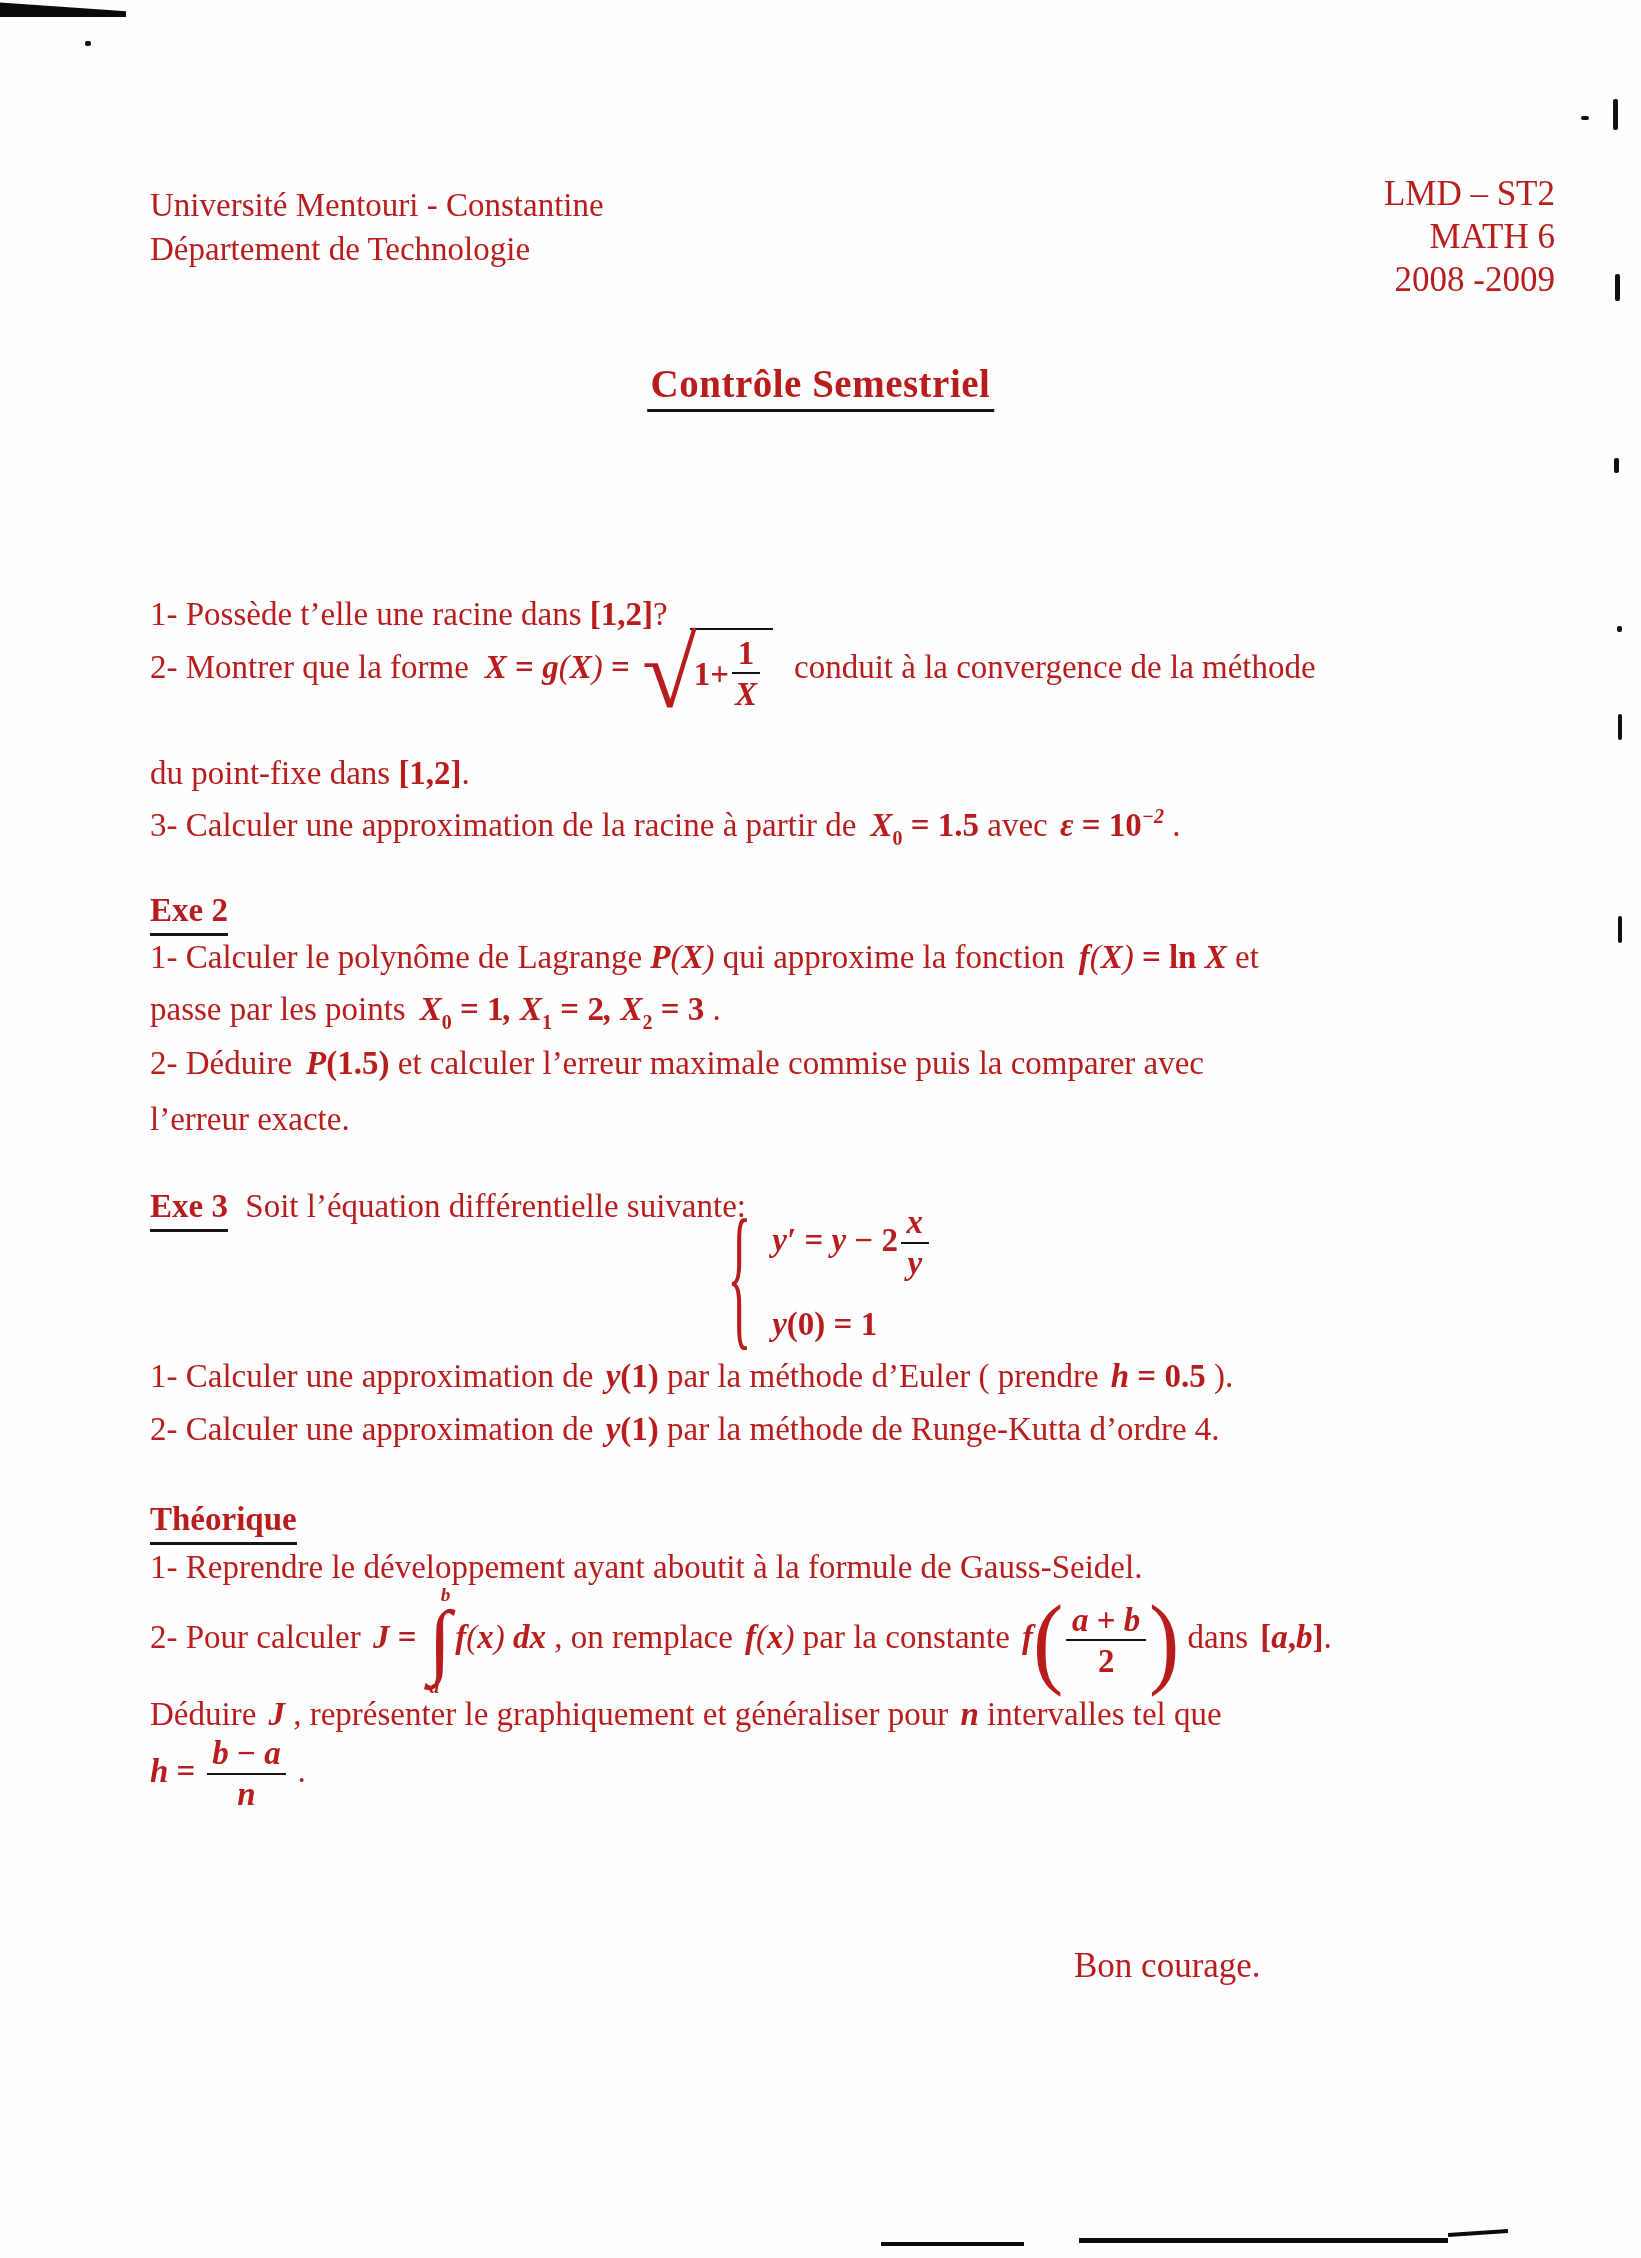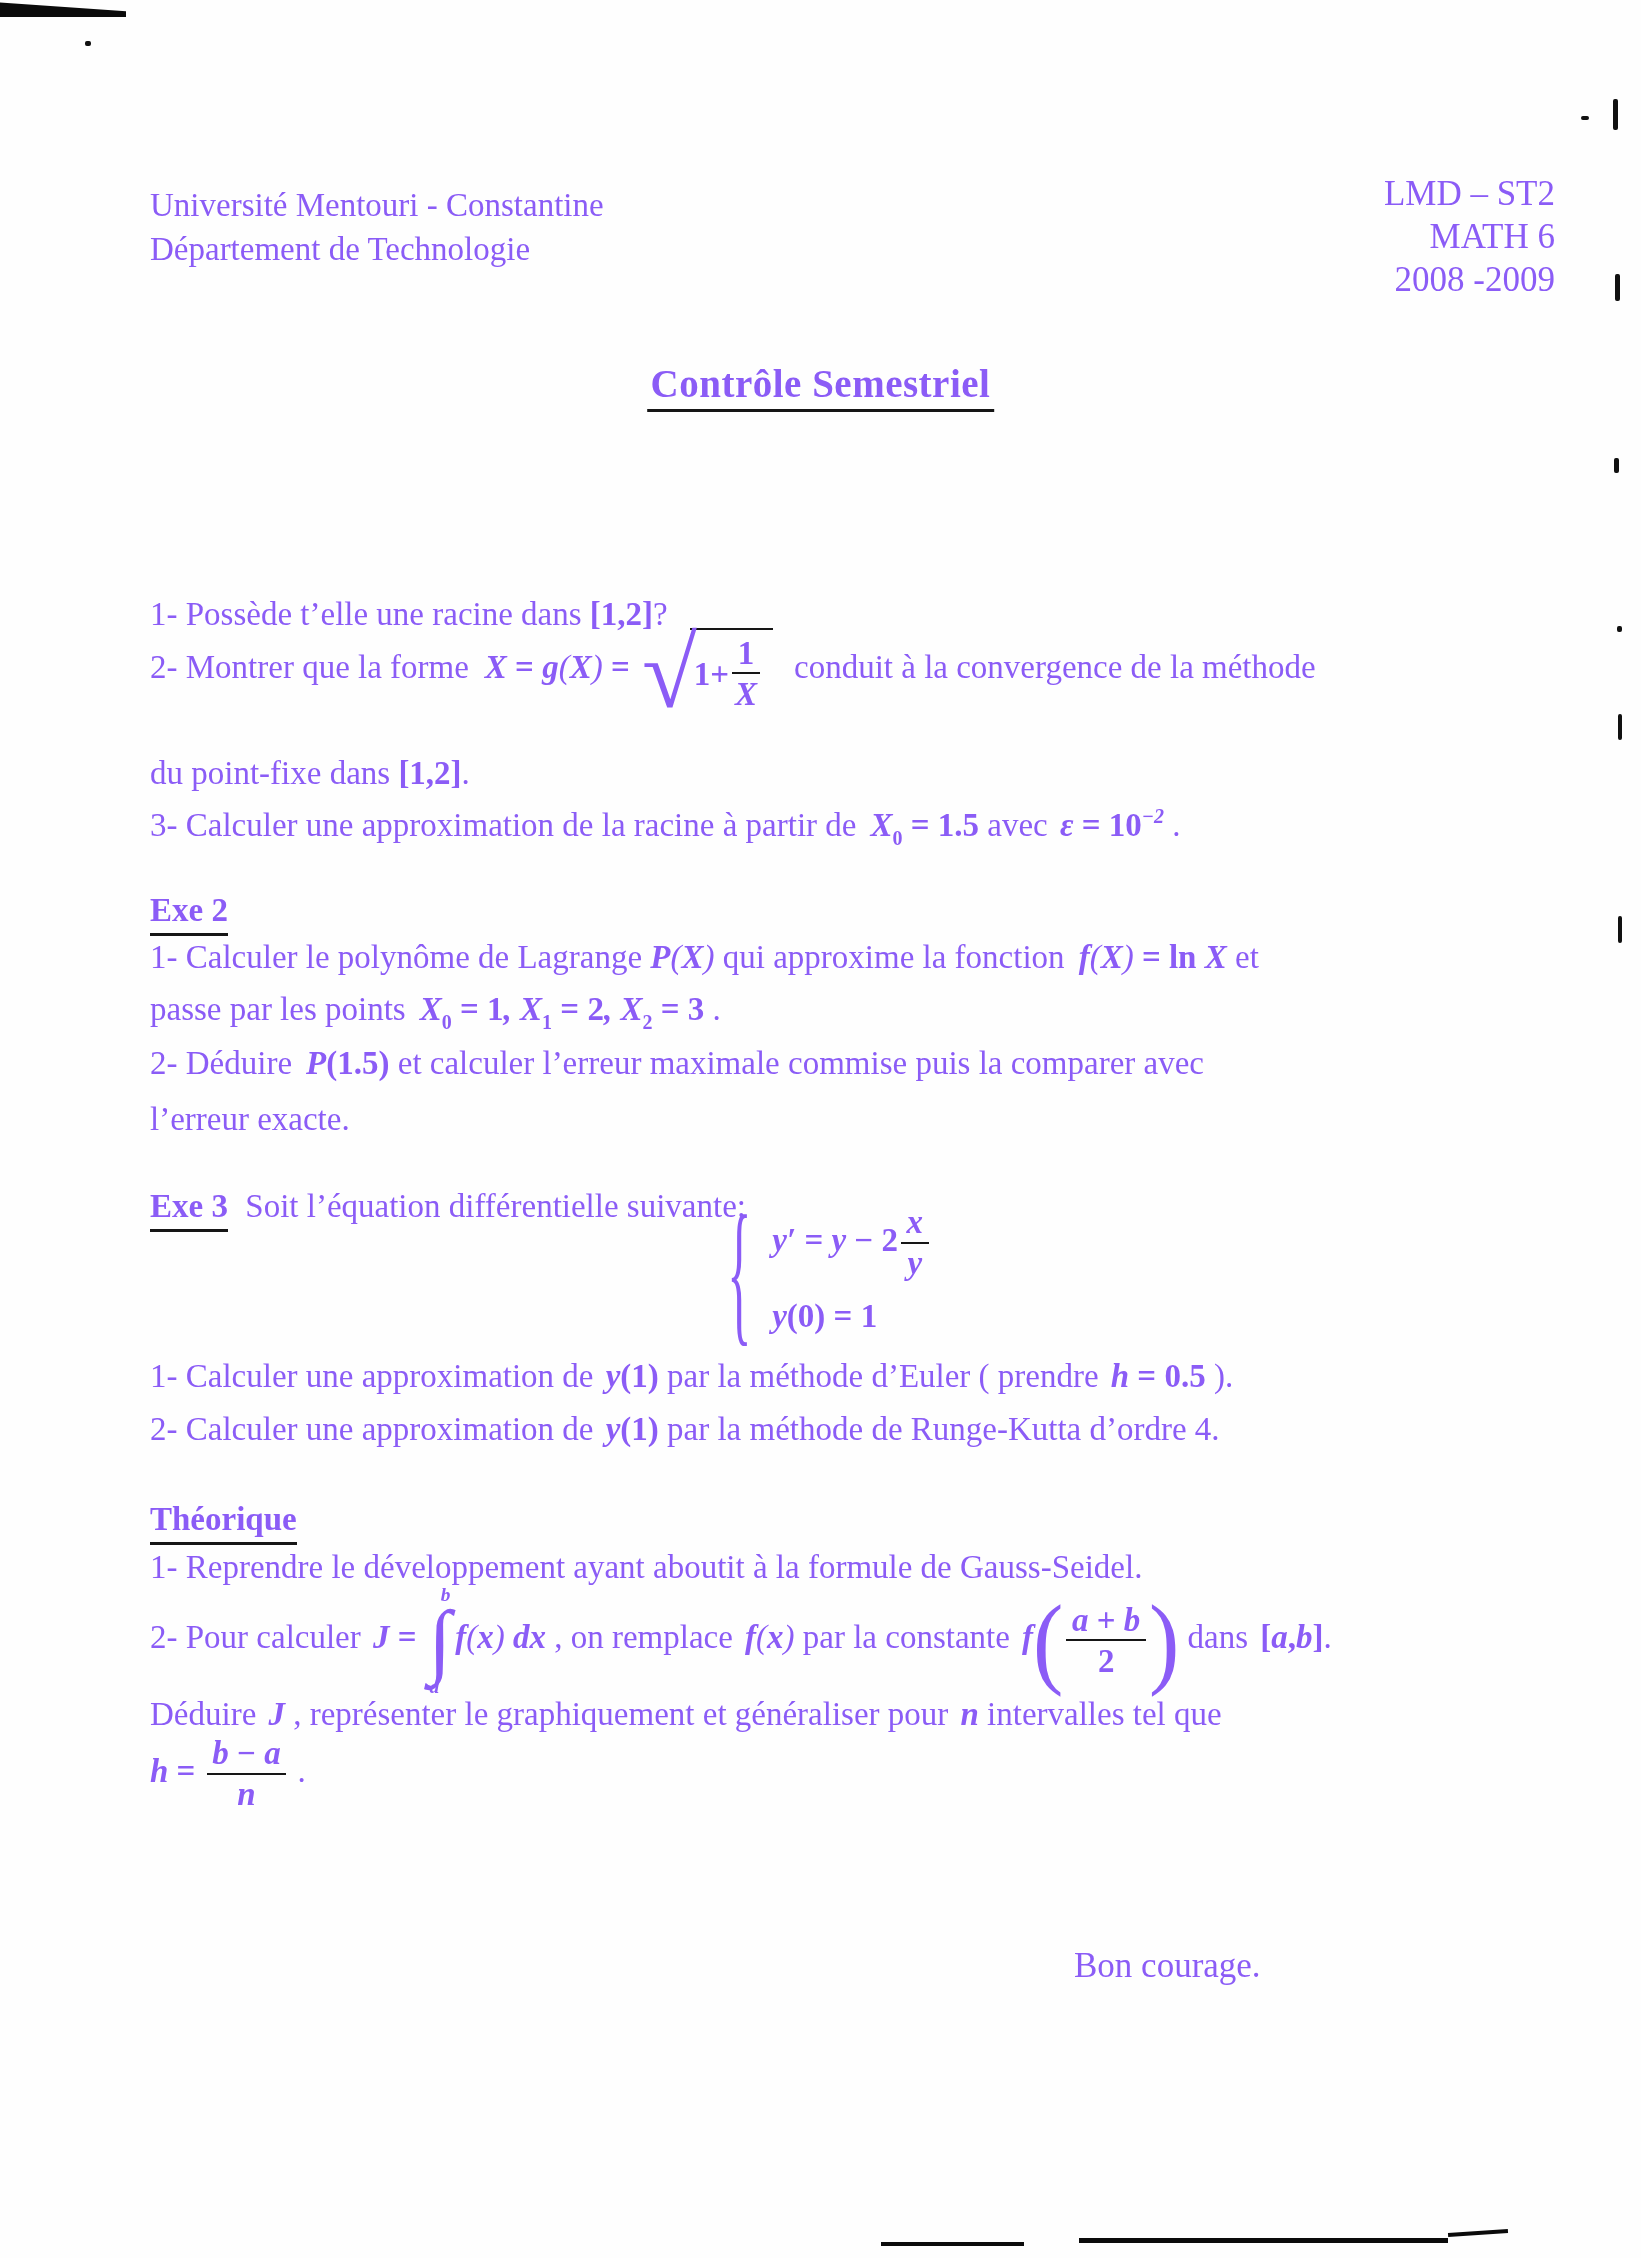--- a/index.html
+++ b/index.html
@@ -1,20 +1,20 @@
 <!DOCTYPE html>
 <html><head>
 <meta charset="utf-8">
 <style>
   html,body{margin:0;padding:0;background:#e8e8e8;}
   .page{
     position:relative;width:1641px;height:2258px;margin:0 auto;
     background:#fefefe;overflow:hidden;
     font-family:"Liberation Serif","DejaVu Serif",serif;
-    color:#8b5cf6;font-size:33px;
+    color:#b91c1c;font-size:33px;
   }
   .abs{position:absolute;}
   .line{position:absolute;white-space:nowrap;line-height:44px;}
   
   .hdr-left{left:150px;top:183px;line-height:44px;}
   .hdr-right{left:1246px;top:172px;width:309px;text-align:right;font-size:35px;line-height:43px;}
   
   .title{left:50%;transform:translateX(-50%);top:353px;font-size:39px;font-weight:700;
          border-bottom:3.9px solid #161616;padding:0 3.9px 2.9px 3.9px;letter-spacing:0.5px;margin-top:8px;}
   
@@ -39,21 +39,21 @@
   .intcol{display:inline-flex;flex-direction:column;align-items:center;vertical-align:middle;line-height:1;margin:0 3.9px;}
   .int-hi,.int-lo{font-size:19.3px;font-style:italic;font-weight:700;line-height:1;}
   .int-hi{align-self:flex-end;margin-right:1px;}
   .int-lo{align-self:flex-start;margin-left:1px;}
   .int-glyph{font-size:83px;line-height:0.88;font-weight:400;}
   
   .bigp{display:inline-block;font-size:91px;line-height:0.72;font-weight:400;vertical-align:middle;transform:scaleY(1.12);}
   
   .system{position:absolute;display:flex;align-items:center;}
   .sys-brace{display:inline-block;font-size:56px;font-weight:400;transform:scale(0.9,2.85);transform-origin:center;margin-right:19.3px;}
-  .sys-lines{display:flex;flex-direction:column;gap:14px;}
+  .sys-lines{display:flex;flex-direction:column;gap:22px;}
   .sysline{white-space:nowrap;line-height:42px;}
   
   .footer{left:1074px;top:1946px;font-size:35px;}
   
   .art{position:absolute;background:#0b0b0b;}
   .a-wedge{left:0;top:2314;width:126px;height:17.4px;clip-path:polygon(0 15%,100% 65%,100% 100%,0 100%);}
   .a-bar1{left:881px;top:2242px;width:143px;height:3.9px;}
   .a-bar2{left:1079px;top:2238px;width:369px;height:4.8px;}
   .a-bar3{left:1448px;top:2231px;width:60px;height:3.9px;transform:rotate(-4deg);}
   .speck{position:absolute;background:#111;border-radius:1.9px;}

